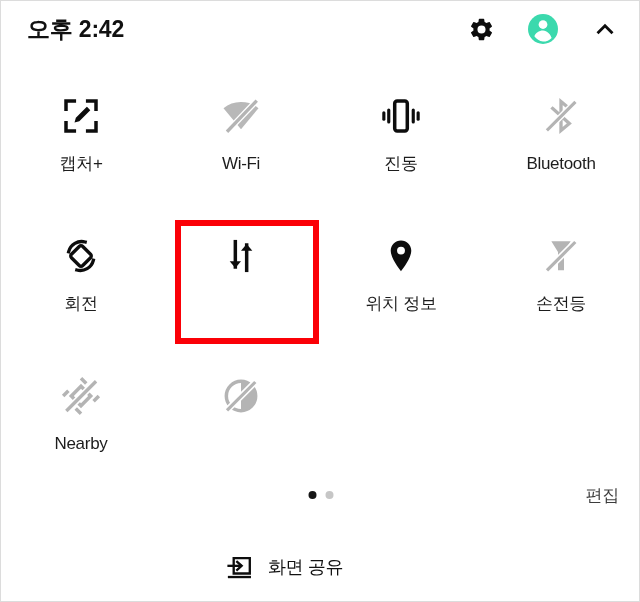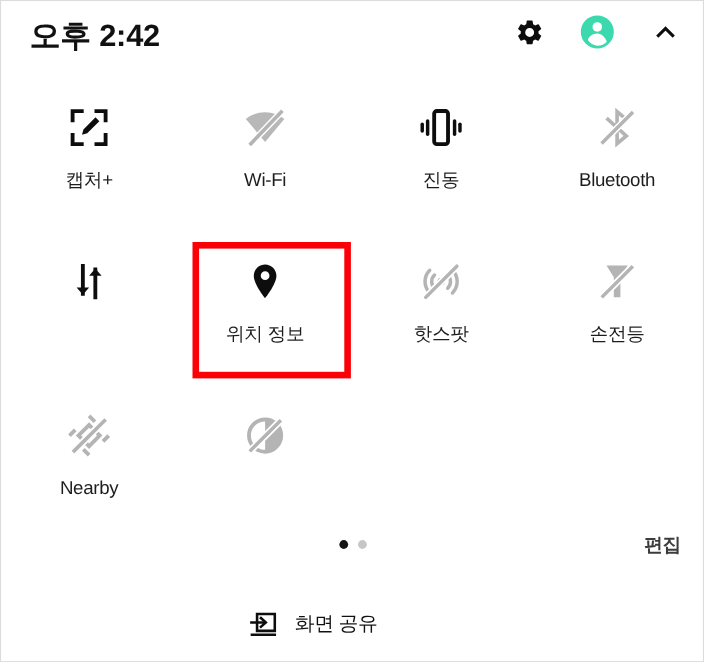--- a/index.html
+++ b/index.html
@@ -35,21 +35,21 @@
   }
   #clock-block {
     position: absolute;
     left: 26px;
     top: 13px;
     display: flex;
     align-items: baseline;
     white-space: nowrap;
   }
   .clock-time {
-    font-size: 28px;
+    font-size: 23px;
     font-weight: bold;
     color: #111111;
     letter-spacing: -0.2px;
   }
   .clock-date {
     font-size: 23px;
     font-weight: normal;
     color: #1b1b1b;
     margin-left: 9px;
     letter-spacing: -0.2px;
@@ -150,21 +150,20 @@
     background: #c6c6c6;
   }
   .dot.active { background: #161616; }
   #edit-button {
     position: absolute;
     right: 22px;
     top: 0px;
     font-size: 17px;
     color: #3c3c3c;
     letter-spacing: -0.3px;
-    font-weight: bold;
   }
 
   
   #bottom-bar {
     position: absolute;
     left: 0;
     bottom: 0;
     width: 566px;
     height: 68px;
     display: flex;
@@ -277,20 +276,30 @@
       <div class="tile-icon icon-off">
         <svg width="40" height="40" viewBox="0 0 24 24" fill="none" stroke="currentColor" stroke-width="2" stroke-linejoin="miter" stroke-linecap="square">
           <path d="M7 7.5l10 9-5 4.2V3.3l5 4.2-10 9"></path>
           <line x1="4.2" y1="20" x2="20" y2="4.2" stroke="#ffffff" stroke-width="3.6"></line>
           <line x1="4.2" y1="20" x2="20" y2="4.2" stroke="currentColor" stroke-width="1.9"></line>
         </svg>
       </div>
       <div class="tile-label">Bluetooth</div>
     </div>
 
+    <div class="tile">
+      <div class="tile-icon icon-on">
+        <svg width="40" height="40" viewBox="0 0 24 24" fill="none" stroke="currentColor" stroke-width="2" stroke-linecap="square">
+          <rect x="7.2" y="7.2" width="9.6" height="9.6" rx="1.5" transform="rotate(45 12 12)"></rect>
+          <path d="M4.6 9.4A8 8 0 0 1 14.5 3.6"></path>
+          <path d="M19.4 14.6A8 8 0 0 1 9.5 20.4"></path>
+        </svg>
+      </div>
+      <div class="tile-label">회전</div>
+    </div>
 
     <div class="tile">
       <div class="tile-icon icon-on">
         <svg width="40" height="40" viewBox="0 0 24 24" fill="none" stroke="currentColor" stroke-width="2.1" stroke-linecap="square">
           <line x1="8.6" y1="3.4" x2="8.6" y2="18.6"></line>
           <polyline points="5.2,15.2 8.6,19.2 12,15.2" fill="currentColor" stroke="none"></polyline>
           <line x1="15.4" y1="20.6" x2="15.4" y2="5.4"></line>
           <polyline points="12,8.8 15.4,4.8 18.8,8.8" fill="currentColor" stroke="none"></polyline>
         </svg>
       </div>
@@ -299,34 +308,20 @@
     <div class="tile">
       <div class="tile-icon icon-on">
         <svg width="38" height="38" viewBox="0 0 24 24" fill="currentColor">
           <path d="M12 2.2c-3.6 0-6.5 2.9-6.5 6.5 0 4.9 6.5 12.9 6.5 12.9s6.5-8 6.5-12.9c0-3.6-2.9-6.5-6.5-6.5zm0 8.9a2.5 2.5 0 1 1 0-5 2.5 2.5 0 0 1 0 5z"></path>
         </svg>
       </div>
       <div class="tile-label">위치 정보</div>
     </div>
 
 
-    <div class="tile">
-      <div class="tile-icon icon-off">
-        <svg width="40" height="40" viewBox="0 0 24 24" fill="none" stroke="currentColor" stroke-linecap="round">
-          <circle cx="12" cy="12" r="2.1" fill="currentColor" stroke="none"></circle>
-          <path d="M8.4 8.4a5 5 0 0 0 0 7.2" stroke-width="1.9"></path>
-          <path d="M15.6 8.4a5 5 0 0 1 0 7.2" stroke-width="1.9"></path>
-          <path d="M5.8 5.8a8.8 8.8 0 0 0 0 12.4" stroke-width="1.9"></path>
-          <path d="M18.2 5.8a8.8 8.8 0 0 1 0 12.4" stroke-width="1.9"></path>
-          <line x1="3.6" y1="20.6" x2="20.6" y2="3.6" stroke="#ffffff" stroke-width="3.8"></line>
-          <line x1="3.6" y1="20.6" x2="20.6" y2="3.6" stroke="currentColor" stroke-width="1.9"></line>
-        </svg>
-      </div>
-      <div class="tile-label">핫스팟</div>
-    </div>
 
     <div class="tile">
       <div class="tile-icon icon-off">
         <svg width="40" height="40" viewBox="0 0 24 24">
           <path d="M6.2 3.2h11.6l-4 6.4v11h-3.6v-11z" fill="currentColor"></path>
           <line x1="3.6" y1="20.6" x2="20.6" y2="3.6" stroke="#ffffff" stroke-width="3.8"></line>
           <line x1="3.6" y1="20.6" x2="20.6" y2="3.6" stroke="currentColor" stroke-width="1.9"></line>
         </svg>
       </div>
       <div class="tile-label">손전등</div>

